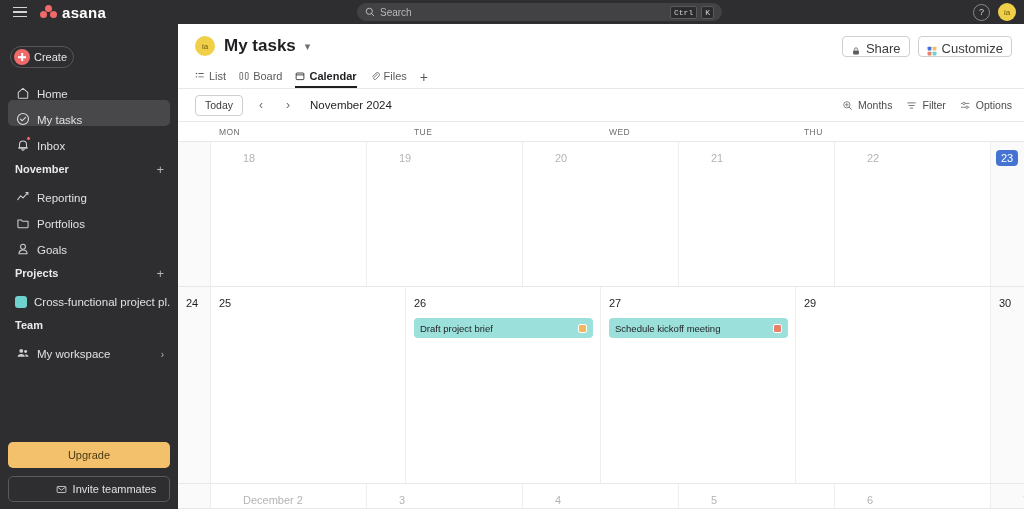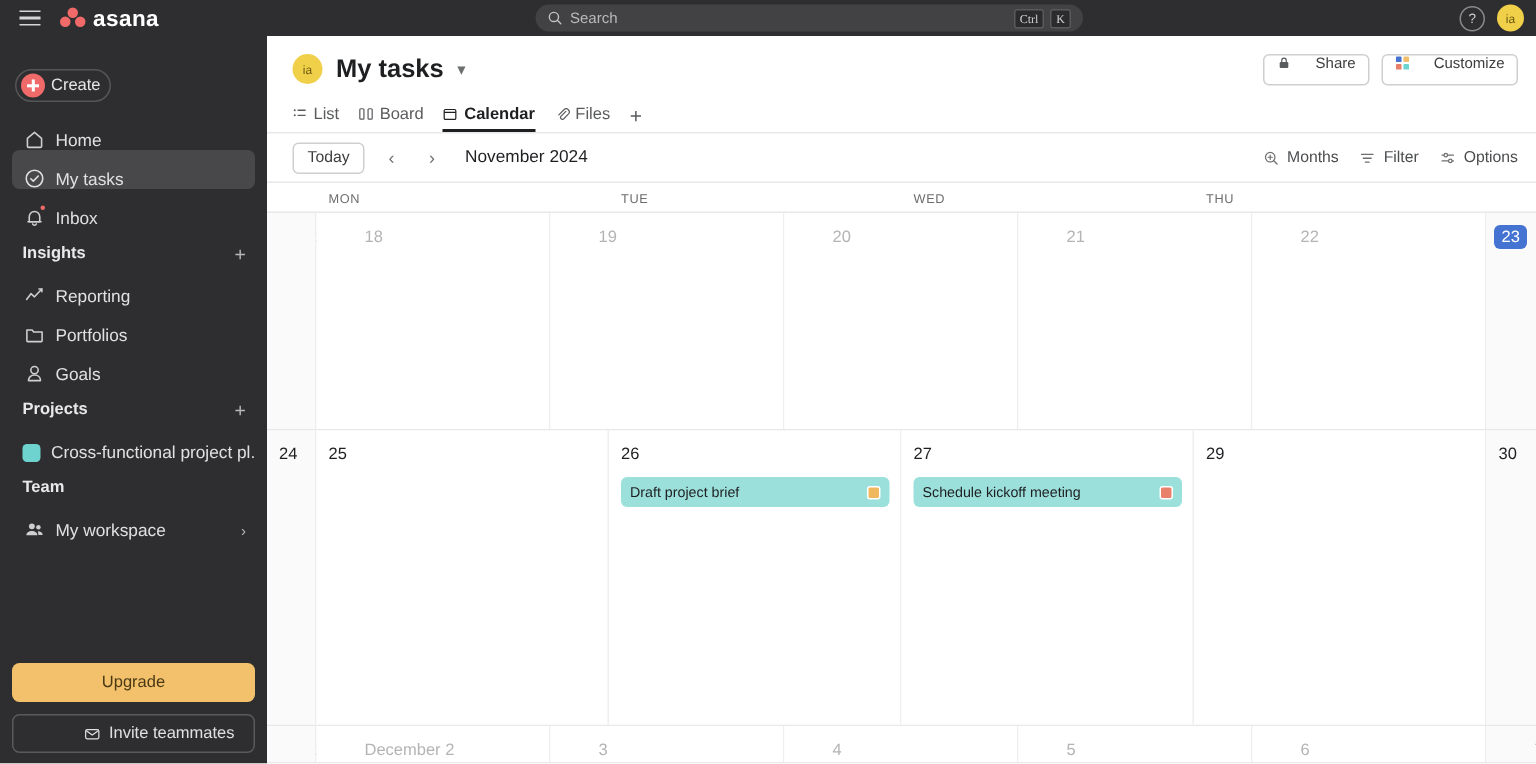--- a/index.html
+++ b/index.html
@@ -42,21 +42,21 @@
     height: 18px;
     background: #424244; border-radius: 9px;
     display: flex; align-items: center; padding: 0 8px;
     cursor: text;
   }
   .search-icon { flex: 0 0 auto; margin-right: 5px; display: flex; }
   .search-placeholder { color: #b9b9bb; font-size: 10px; flex: 1; }
   .kbd-group { display: flex; gap: 4px; }
   .kbd {
     background: #2b2b2d; color: #d2d2d4;
-    font-family: Liberation Serif, serif;
+    font-family: Liberation Mono, monospace;
     font-size: 8px; line-height: 11px;
     padding: 0 3px; border-radius: 2px;
     border: 1px solid #5a5a5c;
   }
   .topbar-right {
     position: absolute; right: 8px;
     display: flex; align-items: center; gap: 8px;
   }
   .help-btn {
     width: 17px; height: 17px; border-radius: 50%;
@@ -157,22 +157,22 @@
   .avatar-page {
     width: 20px; height: 20px; border-radius: 50%;
     background: #f1d049; color: #6b5a12; font-size: 8px;
     display: flex; align-items: center; justify-content: center;
   }
   .page-title { font-size: 17px; font-weight: bold; color: #1e1f21; }
   .title-caret { color: #6d6e6f; font-size: 11px; cursor: pointer; }
   .header-actions { margin-left: auto; display: flex; gap: 8px; }
   .hdr-btn {
     height: 21px; border: 1px solid #cfcfd1; border-radius: 4px;
-    display: flex; align-items: flex-start; gap: 16px;
-    padding: 0 8px; font-size: 10px; color: #3c3d3e;
+    display: flex; align-items: flex-end; gap: 5px;
+    padding: 0 8px; font-size: 13px; color: #3c3d3e;
     cursor: pointer; background: #fff;
   }
 
   .tabs { display: flex; align-items: flex-end; gap: 13px; margin-top: 6px; height: 22px; }
   .tab {
     display: flex; align-items: center; gap: 4px;
     font-size: 11px; color: #5a5b5d; cursor: pointer;
     padding-bottom: 4px; border-bottom: 2px solid transparent;
   }
   .tab.active { color: #1e1f21; font-weight: bold; border-bottom-color: #1e1f21; }
@@ -320,21 +320,21 @@
             <path d="M4 11.3V7.4a4 4 0 0 1 8 0v3.9z" fill="none" stroke="#cfcfd1" stroke-width="1.2" stroke-linejoin="round"></path>
             <path d="M3 11.3h10" stroke="#cfcfd1" stroke-width="1.2" stroke-linecap="round"></path>
             <path d="M6.6 12.9a1.5 1.5 0 0 0 2.8 0" fill="none" stroke="#cfcfd1" stroke-width="1.2" stroke-linecap="round"></path>
           </svg>
         <span class="inbox-dot"></span>
       </span>
       <span>Inbox</span>
     </div>
 
     <div class="section-head">
-      <span class="section-title">Insights</span>
+      <span class="section-title">November</span>
       <span class="section-plus">+</span>
     </div>
     <div class="nav-item">
       <span class="nav-icon">
         <svg width="14" height="14" viewBox="0 0 16 16">
             <path d="M2 11 5.3 6.6 8 9 13.4 3.2" fill="none" stroke="#cfcfd1" stroke-width="1.2" stroke-linecap="round" stroke-linejoin="round"></path>
             <path d="M11.4 3h2.2v2.2" fill="none" stroke="#cfcfd1" stroke-width="1.2" stroke-linecap="round"></path>
           </svg>
       </span>
       <span>Reporting</span>

